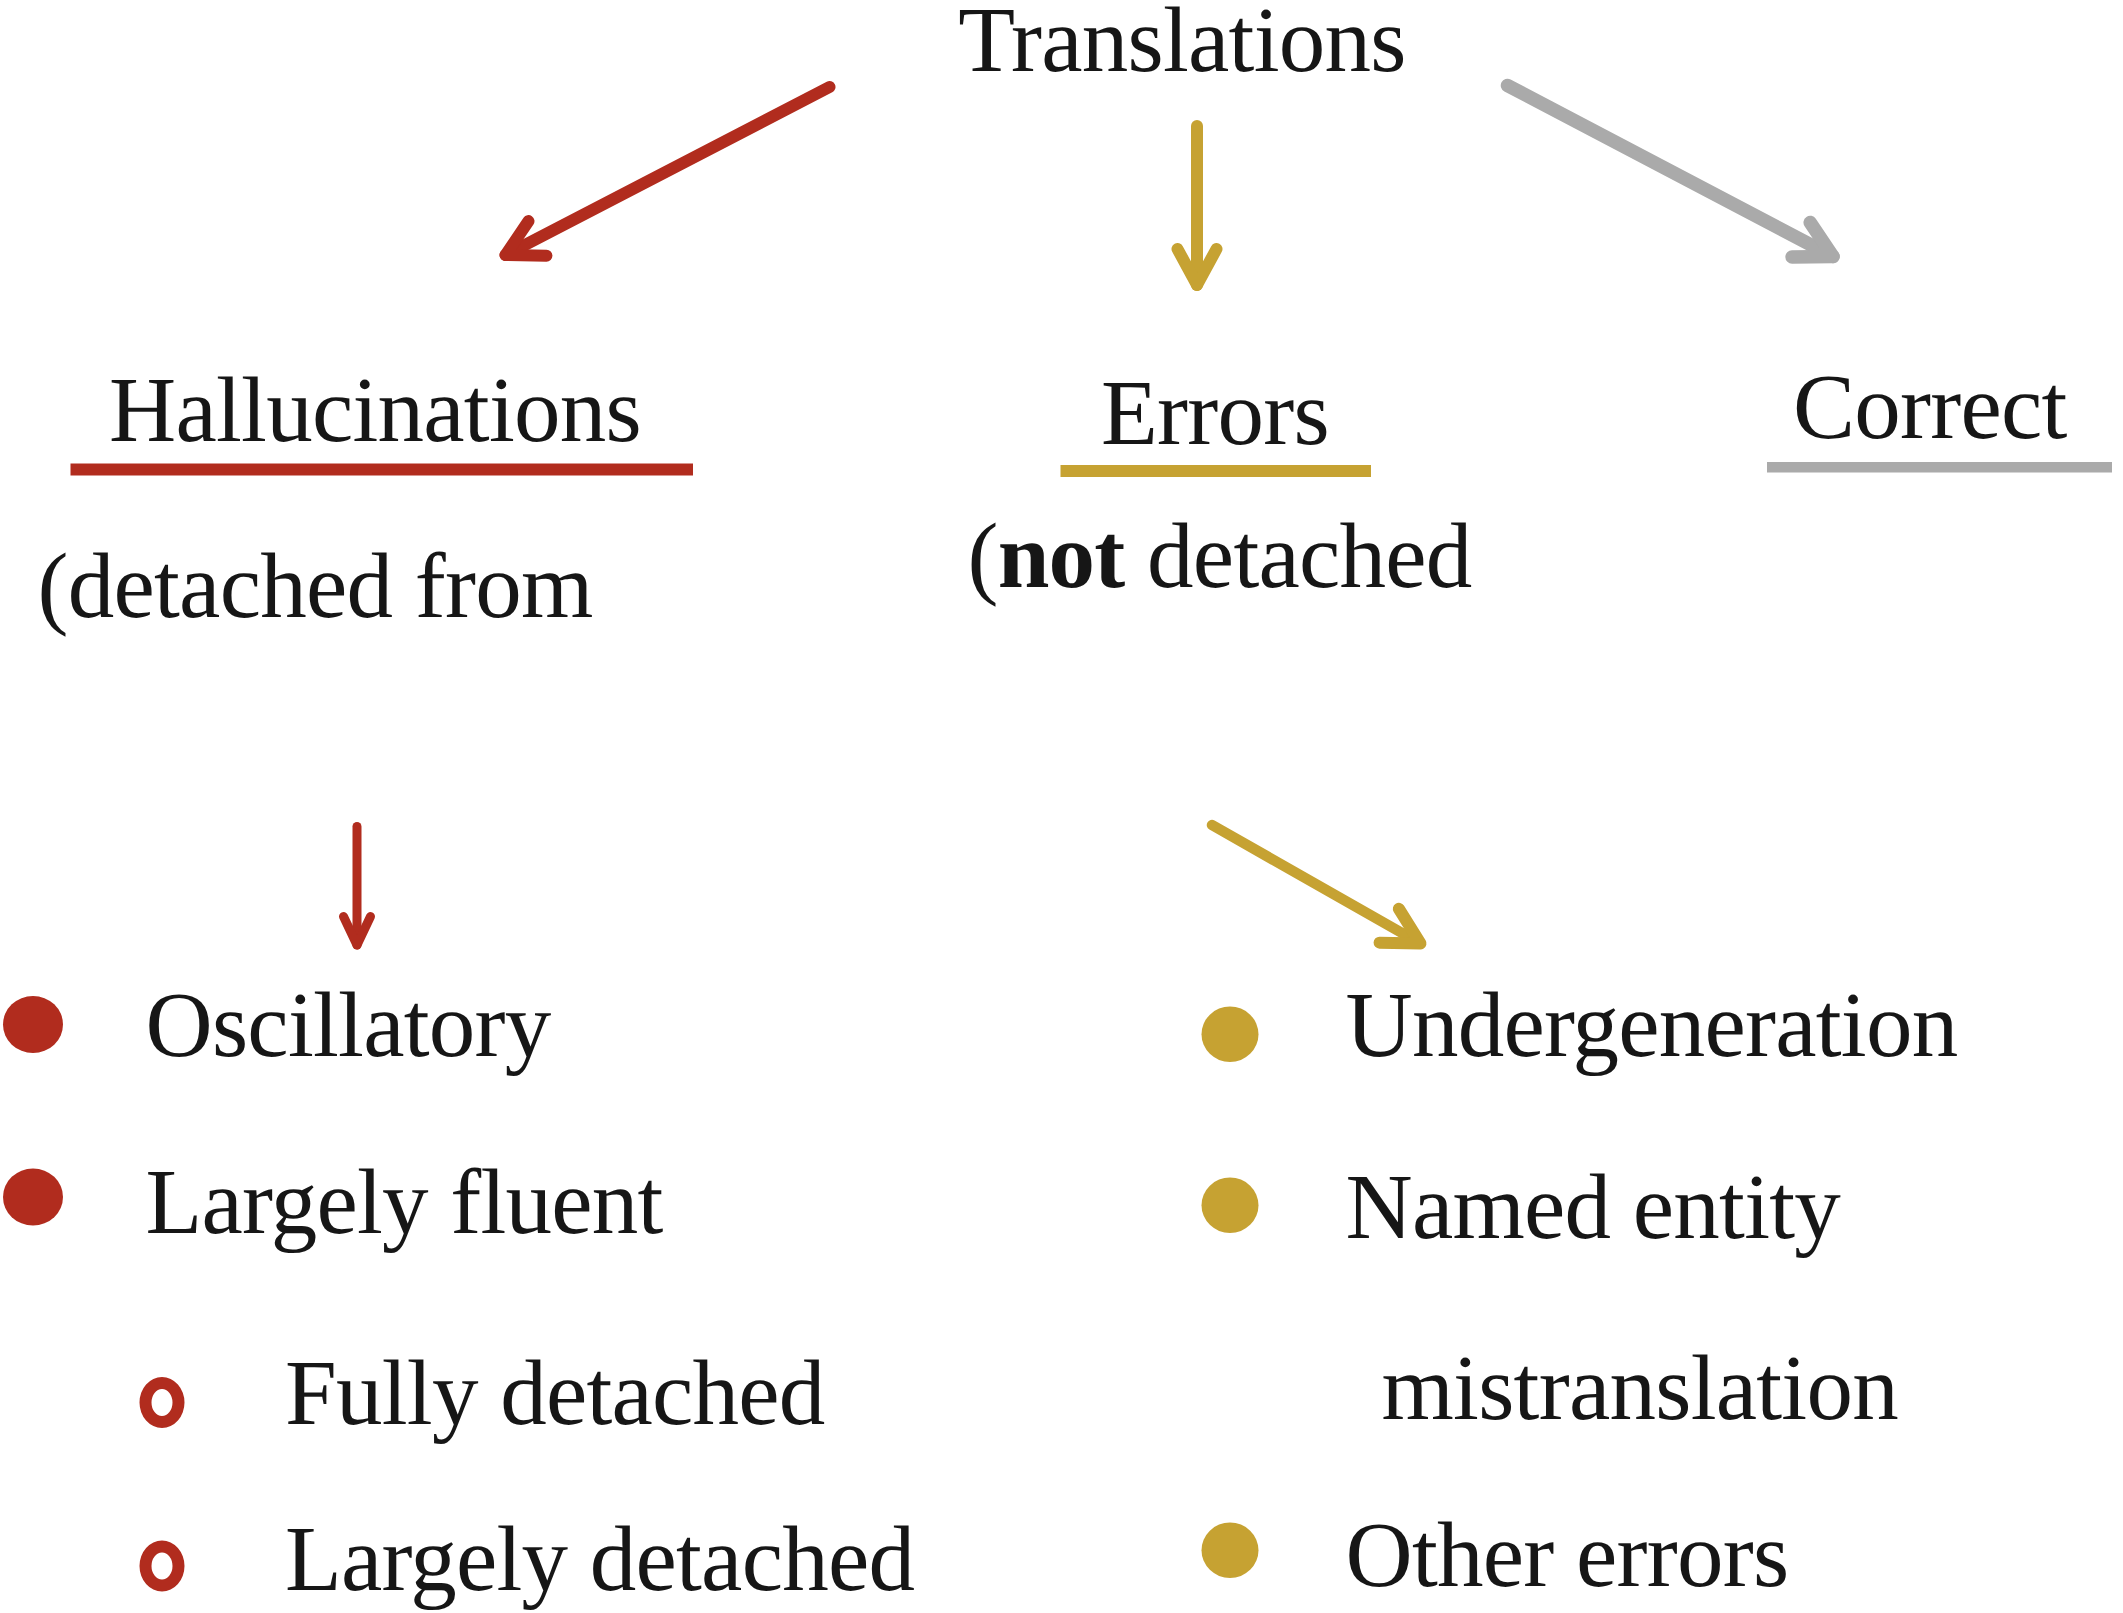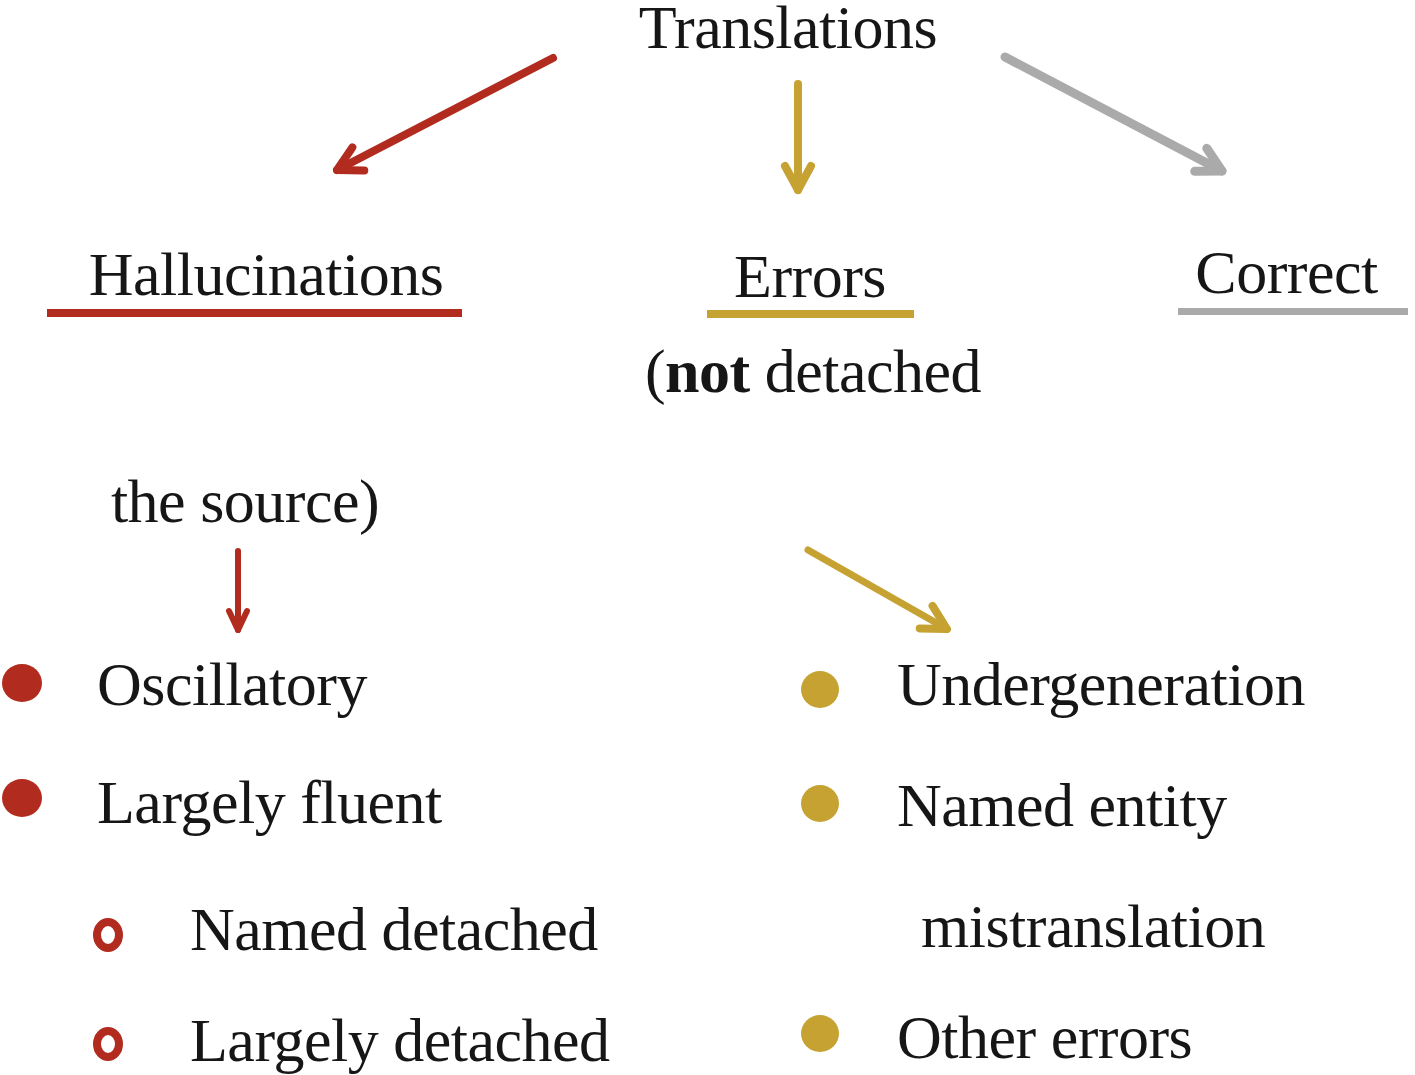--- a/index.html
+++ b/index.html
@@ -68,41 +68,41 @@
     </defs>
     <line class="arrow-line stroke-hall" x1="553" y1="58" x2="337" y2="170" stroke-width="8" marker-end="url(#head-hall)"></line>
     <line class="arrow-line stroke-err" x1="798" y1="84" x2="798" y2="190" stroke-width="8" marker-end="url(#head-err)"></line>
     <line class="arrow-line stroke-corr" x1="1005" y1="57" x2="1222" y2="171" stroke-width="9" marker-end="url(#head-corr)"></line>
     <line class="arrow-line stroke-hall" x1="238" y1="551" x2="238" y2="630" stroke-width="6" marker-end="url(#head-hall-sm)"></line>
     <line class="arrow-line stroke-err" x1="808" y1="550" x2="947" y2="629" stroke-width="7" marker-end="url(#head-err)"></line>
   </svg>
 
   <div class="t center" style="left:558px;top:-4px;width:460px;">Translations</div>
 
-  <div class="t center" style="left:16px;top:243px;width:500px;">Hallucinations</div>
+  <div class="t center" style="left:0px;top:243px;width:500px;">Hallucinations</div>
   <div class="underline ul-hall" style="left:47px;top:309px;width:415px;height:8px;"></div>
 
   <div class="t center" style="left:610px;top:245px;width:400px;text-align:center;">Errors</div>
   <div class="underline ul-err" style="left:707px;top:310px;width:207px;height:8px;"></div>
 
   <div class="t center" style="left:1136px;top:241px;width:301px;">Correct</div>
   <div class="underline ul-corr" style="left:1178px;top:308px;width:230px;height:7px;"></div>
 
-  <div class="t center" style="left:0px;top:470px;width:490px;">the source)</div>
+  <div class="t center" style="left:0px;top:360px;width:420px;">(detached from</div>
 
   <div class="t center" style="left:613px;top:340px;width:400px;"><span>(</span><span class="bold">not</span><span> detached</span></div>
 
   <span class="dot dot-hall" style="left:2px;top:664px;width:40px;height:38px;"></span>
   <div class="t" style="left:97px;top:653px;">Oscillatory</div>
 
   <span class="dot dot-hall" style="left:2px;top:779px;width:40px;height:38px;"></span>
   <div class="t" style="left:97px;top:771px;">Largely fluent</div>
 
   <span class="ring" style="left:93px;top:918px;width:30px;height:34px;"></span>
-  <div class="t" style="left:190px;top:898px;">Named detached</div>
+  <div class="t" style="left:190px;top:898px;">Fully detached</div>
 
   <span class="ring" style="left:93px;top:1027px;width:30px;height:34px;"></span>
   <div class="t" style="left:190px;top:1009px;">Largely detached</div>
 
   <span class="dot dot-err" style="left:801px;top:671px;width:38px;height:37px;"></span>
   <div class="t" style="left:897px;top:653px;">Undergeneration</div>
 
   <span class="dot dot-err" style="left:801px;top:785px;width:38px;height:37px;"></span>
   <div class="t" style="left:897px;top:774px;">Named entity</div>
   <div class="t" style="left:897px;top:895px;margin-left:24px;">mistranslation</div>

